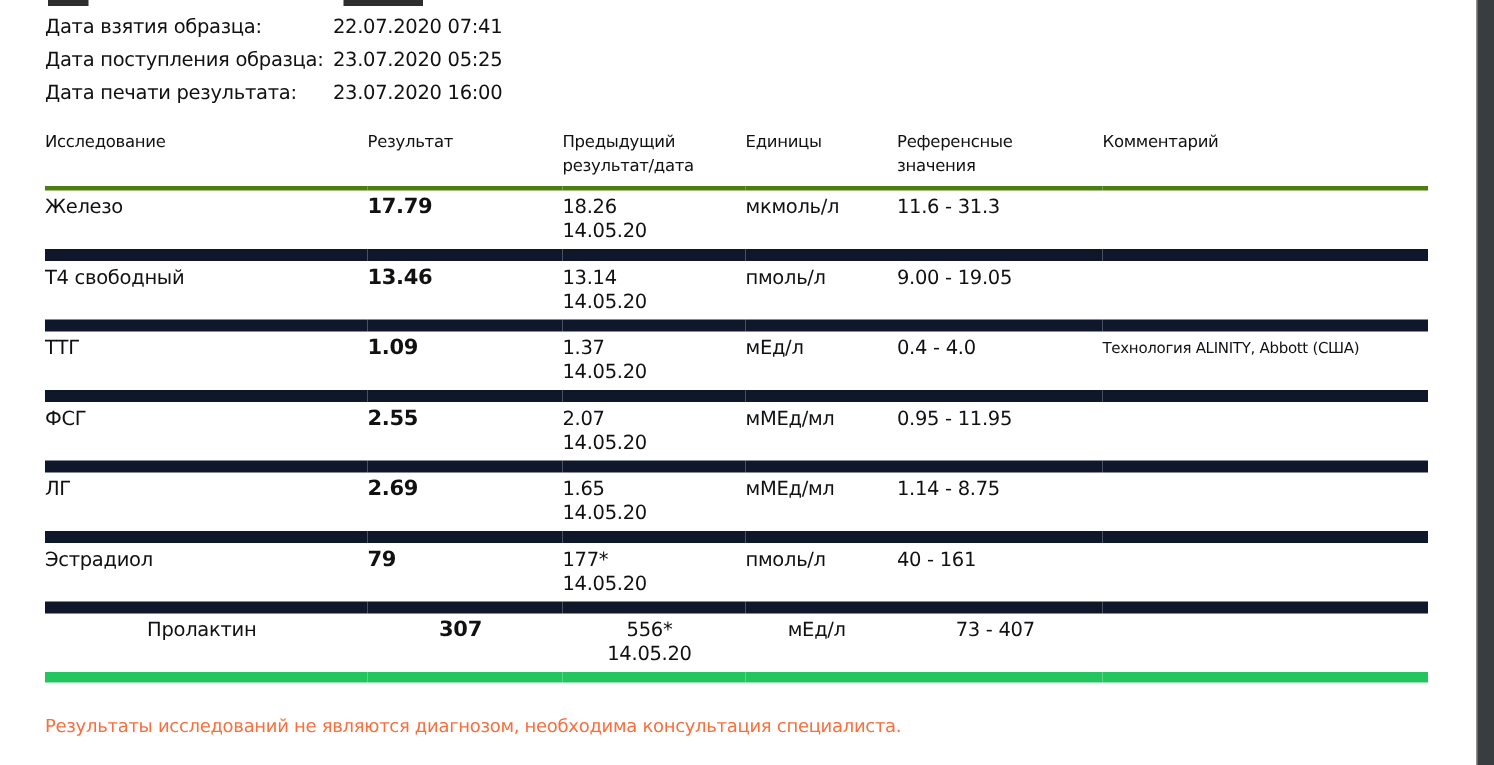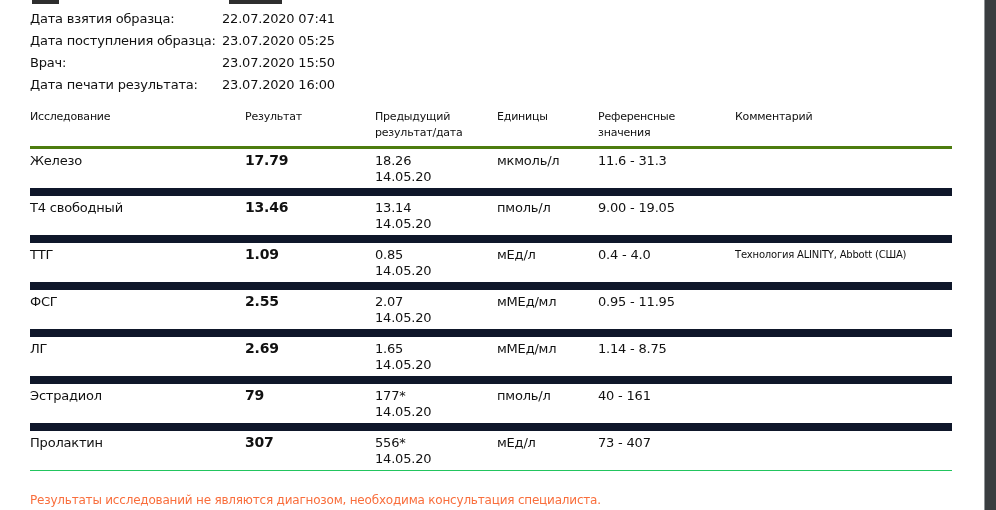--- a/index.html
+++ b/index.html
@@ -60,21 +60,21 @@
     line-height: 16px;
     padding: 0 6px 5px 0;
     border-bottom: 3px solid #4d7c0f;
   }
   td {
     vertical-align: top;
     line-height: 15.5px;
     padding: 4px 6px 4px 0;
     border-bottom: 8px solid #0f172a;
   }
-  tbody tr:last-child td { border-bottom: 1px solid #22c55e; }
+  tbody tr:last-child td { border-bottom: 7px solid #22c55e; text-align: center; }
   td.result { font-weight: bold; font-size: 14px; }
   td.prev span { display: block; }
   td.comment { font-size: 10px; line-height: 12.5px; padding-top: 6px; }
 
   .footer-note {
     margin-top: 22px;
     font-size: 12px;
     line-height: 15px;
     color: #f96e3c;
   }
@@ -92,24 +92,20 @@
     <div class="meta">
       <div class="meta-row">
         <span class="meta-label">Дата взятия образца:</span>
         <span class="meta-value">22.07.2020 07:41</span>
       </div>
       <div class="meta-row">
         <span class="meta-label">Дата поступления образца:</span>
         <span class="meta-value">23.07.2020 05:25</span>
       </div>
       <div class="meta-row">
-        <span class="meta-label">Врач:</span>
-        <span class="meta-value">23.07.2020 15:50</span>
-      </div>
-      <div class="meta-row">
         <span class="meta-label">Дата печати результата:</span>
         <span class="meta-value">23.07.2020 16:00</span>
       </div>
     </div>
 
     <table class="results">
       <colgroup>
         <col class="c-name">
           <col class="c-result">
           <col class="c-prev">
@@ -147,21 +143,21 @@
             <span>14.05.20</span>
           </td>
           <td class="units">пмоль/л</td>
           <td class="ref">9.00 - 19.05</td>
           <td class="comment"></td>
         </tr>
         <tr>
           <td class="name">ТТГ</td>
           <td class="result">1.09</td>
           <td class="prev">
-            <span>0.85</span>
+            <span>1.37</span>
             <span>14.05.20</span>
           </td>
           <td class="units">мЕд/л</td>
           <td class="ref">0.4 - 4.0</td>
           <td class="comment">Технология ALINITY, Abbott (США)</td>
         </tr>
         <tr>
           <td class="name">ФСГ</td>
           <td class="result">2.55</td>
           <td class="prev">

